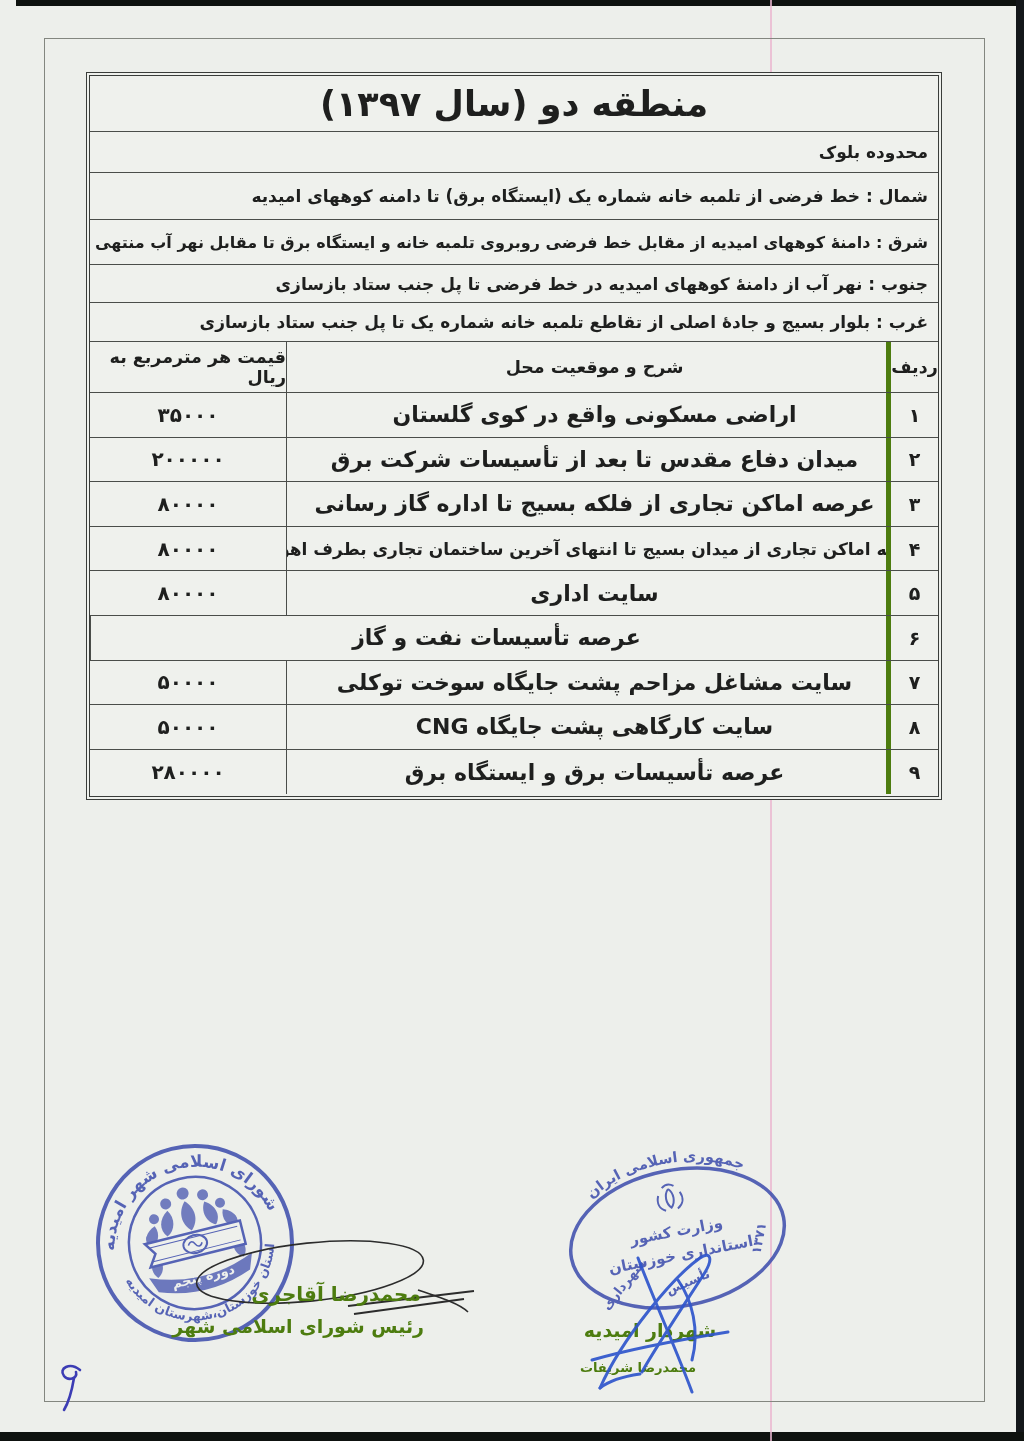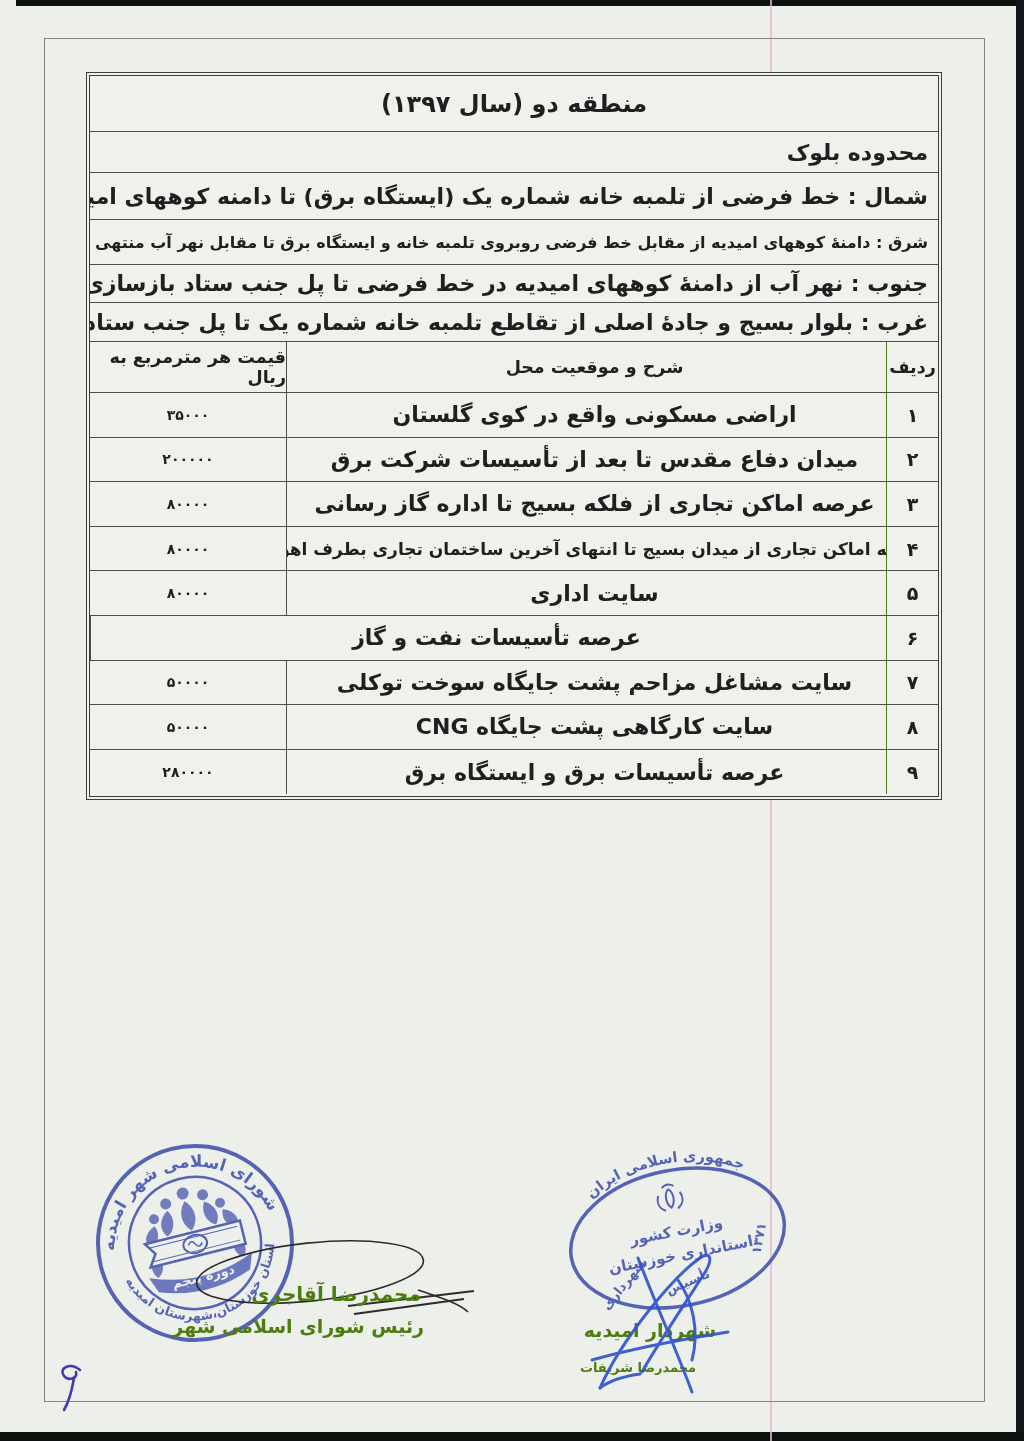--- a/index.html
+++ b/index.html
@@ -21,34 +21,34 @@
   
   .doc-table {
     position:absolute; left:86px; top:72px; width:856px; height:728px;
     border:4px double #3a3d3a; direction:rtl;
     display:flex; flex-direction:column; background:#eff1ed;
   }
   .t-row { border-bottom:1px solid #4a4d4a; display:flex; align-items:center;
            overflow:hidden; flex:0 0 auto; }
   .t-row:last-child { border-bottom:none; }
   .title-row { height:56px; justify-content:center; }
-  .title-row .t-title { font-size:24px; font-weight:bold; letter-spacing:1px; }
+  .title-row .t-title { font-size:35px; font-weight:bold; letter-spacing:1px; }
   .label-row { padding-left:8px; padding-right:10px; font-weight:bold; }
-  .label-row .b-text { width:100%; text-align:right; font-size:22px; white-space:nowrap; }
+  .label-row .b-text { width:100%; text-align:right; font-size:17px; white-space:nowrap; }
   .row-block { height:41px; } .row-north { height:47px; } .row-east { height:45px; }
   .row-south { height:38px; } .row-west { height:39px; }
   .head-row { height:51px; font-weight:bold; padding:0; align-items:stretch; }
   .data-row { height:44.6px; padding:0; align-items:stretch; }
-  .c-no   { flex:0 0 52px;  border-left:1px solid #4d7c0f; display:flex; align-items:center; justify-content:center; }
+  .c-no   { flex:0 0 52px;  border-left:5px solid #4d7c0f; display:flex; align-items:center; justify-content:center; }
   .c-desc { flex:1 1 auto;  border-left:1px solid #4a4d4a; display:flex; align-items:center; justify-content:center; overflow:hidden;padding-left:16px; }
   .c-price{ flex:0 0 196px; display:flex; align-items:center; justify-content:center; }
   .head-row .c-no, .head-row .c-desc, .head-row .c-price { font-size:17.5px; font-weight:bold; }
   .data-row .c-no   { font-size:19px; font-weight:bold; }
   .data-row .c-desc { font-size:22px; font-weight:bold; white-space:nowrap; }
-  .data-row .c-price{ font-size:14px; font-weight:bold; letter-spacing:1px; }
+  .data-row .c-price{ font-size:20px; font-weight:bold; letter-spacing:1px; }
   
   .sig-text { position:absolute; font-weight:bold; color:#4d7c0f; direction:rtl;
               text-align:center; white-space:nowrap; }
   #sig-left-name  { left:236px; top:1282px; width:200px; font-size:20px; }
   #sig-left-title { left:212px; top:1315px; width:212px; font-size:19px; }
   #sig-right-name { left:556px; top:1360px; width:164px; font-size:13px; }
   #sig-right-title{ left:580px; top:1319px; width:140px; font-size:19px; }
   svg { position:absolute; overflow:visible; }
   svg text { font-family:"DejaVu Sans", sans-serif; font-weight:bold; }
   .stamp { opacity:.88; }

